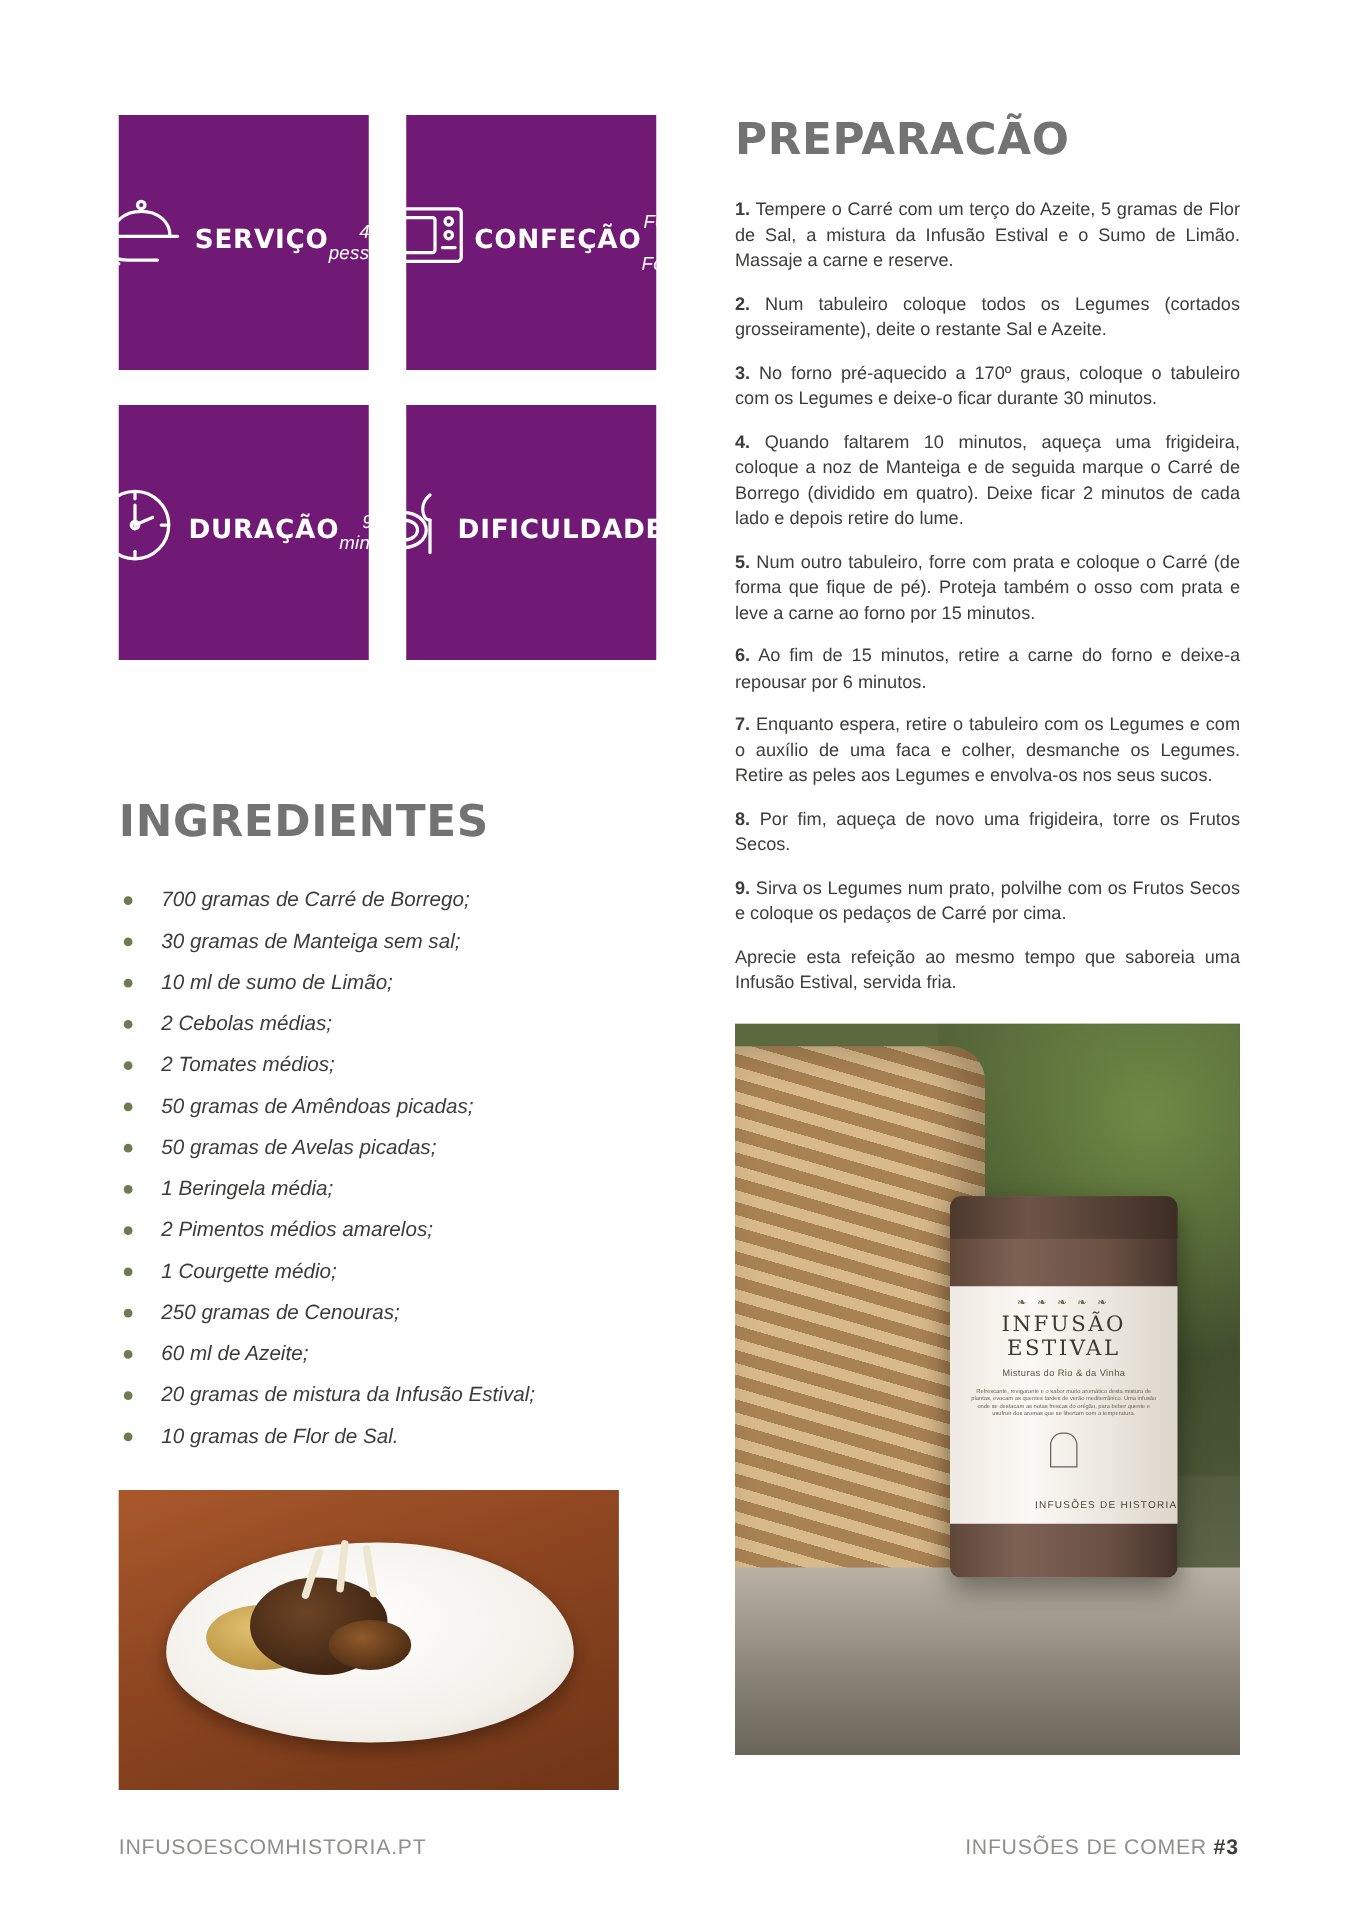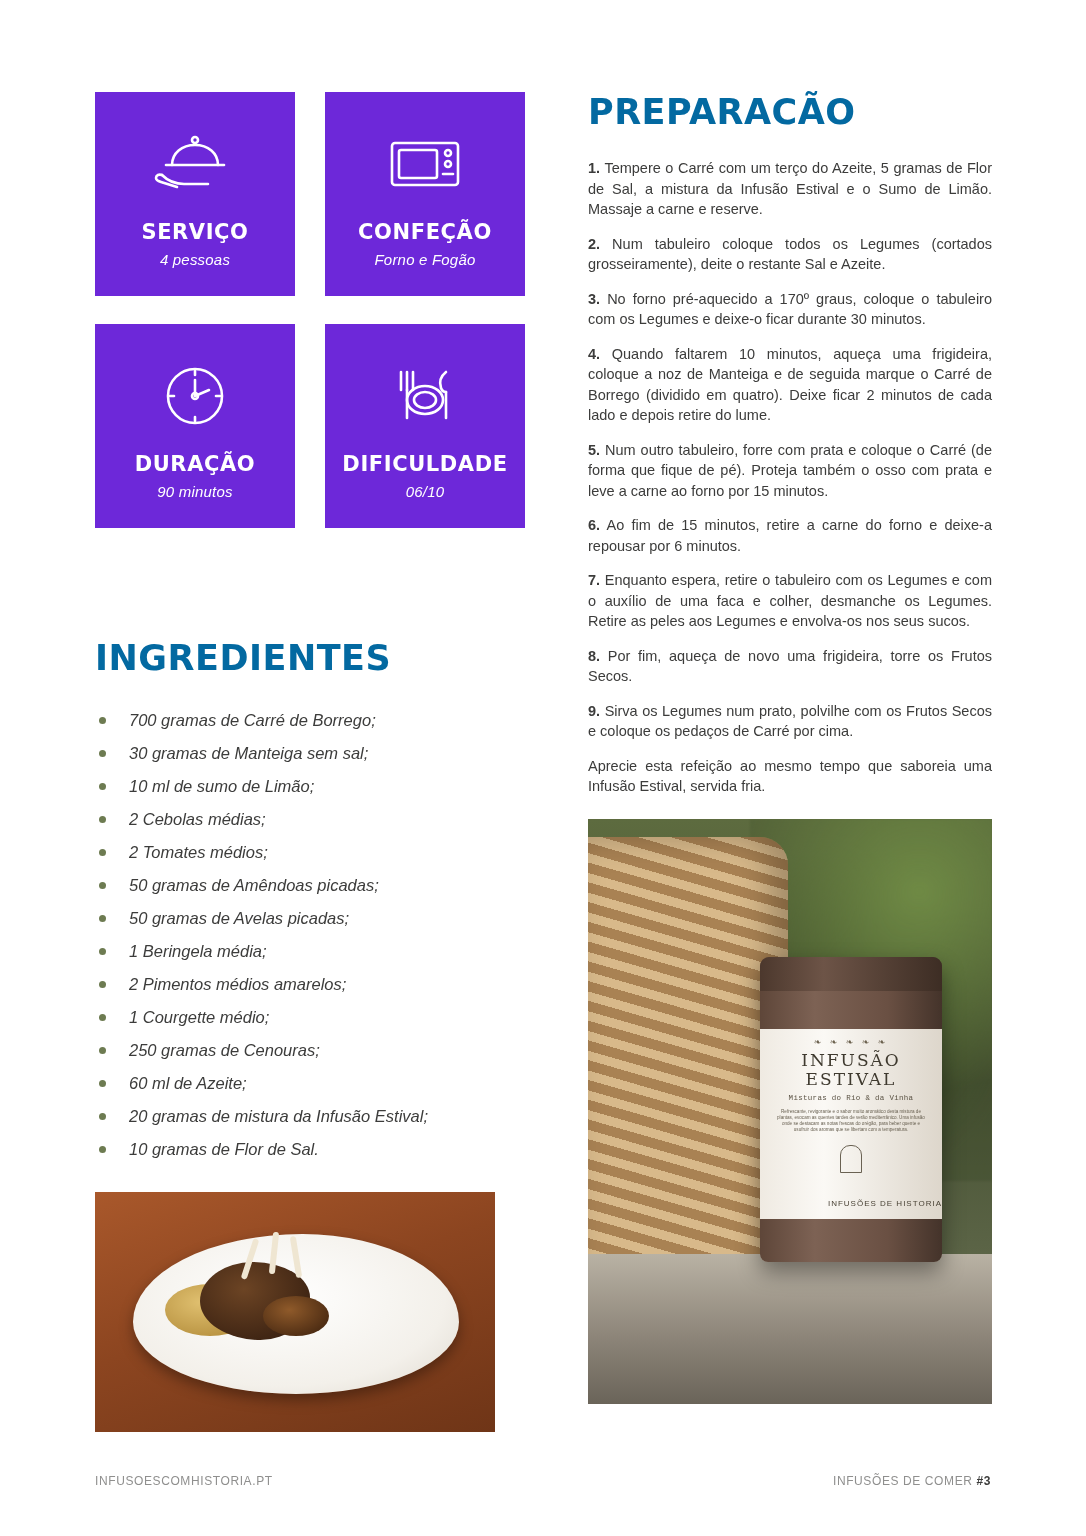--- a/index.html
+++ b/index.html
@@ -18,24 +18,24 @@
     position:absolute;
     left:95px; top:92px; width:435px;
   }
   .info-grid {
     display:grid;
     grid-template-columns:200px 200px;
     grid-template-rows:204px 204px;
     gap:28px 30px;
   }
   .info-card {
-    background:#6d28d9;
+    background:#701a75;
     color:#ffffff;
     display:flex;
-    flex-direction:column;
+    flex-direction:row;
     align-items:center;
     justify-content:center;
     text-align:center;
   }
   .info-card .icon { height:86px; display:flex; align-items:center; justify-content:center; margin-bottom:14px; }
   .info-card .title {
     font-family:"DejaVu Sans", sans-serif;
     font-weight:bold;
     font-size:21px;
     letter-spacing:0.6px;
@@ -44,21 +44,21 @@
   }
   .info-card .value {
     font-size:15px;
     font-style:italic;
     letter-spacing:0.2px;
   }
 
   .section-title {
     font-family:"DejaVu Sans", sans-serif;
     font-weight:bold;
-    color:#0369a1;
+    color:#737373;
     font-size:35px;
     letter-spacing:0.5px;
     text-transform:uppercase;
   }
   .ingredients-title { margin:110px 0 26px 0; }
 
   .ing-list { list-style:none; margin:0; padding:0; }
   .ing-list li {
     position:relative;
     padding-left:34px;
@@ -188,42 +188,42 @@
     box-sizing:border-box;
   }
   .photo-tea .tin .label .grapes {
     font-size:9px; letter-spacing:3px; color:#6d6350; margin-bottom:4px;
   }
   .photo-tea .tin .label .nm {
     font-family:"DejaVu Serif", serif;
     font-size:17px; letter-spacing:2px; line-height:19px; color:#3f3a2f;
   }
   .photo-tea .tin .label .sub {
-    font-size:7.5px; margin-top:5px; color:#5b5345; letter-spacing:0.3px;font-family:Liberation Mono, monospace;
+    font-size:7.5px; margin-top:5px; color:#5b5345; letter-spacing:0.3px;
   }
   .photo-tea .tin .label .desc {
     font-size:4.6px; line-height:6px; margin:7px 14px 0 14px; color:#6a6253;
   }
   .photo-tea .tin .label .brand {
     position:absolute; left:0; right:0; bottom:10px;
     font-size:8px; letter-spacing:1px; color:#4a4336; line-height:10px;text-align:right;
   }
   .photo-tea .tin .label .arch {
     width:20px; height:26px; margin:12px auto 4px auto;
     border:1.6px solid #6a6253;
     border-radius:10px 10px 0 0;
   }
 
   
   .footer {
     position:absolute;
     left:95px; right:95px; bottom:48px;
     border-top:0;
     display:flex; justify-content:space-between; align-items:center;
-    font-size:12px;
+    font-size:17px;
     letter-spacing:0.6px;
     color:#8f8f8e;
   }
   .footer .right b { color:#3c3c3b; }
 </style>
 </head>
 <body>
 
 <div class="page">
 

